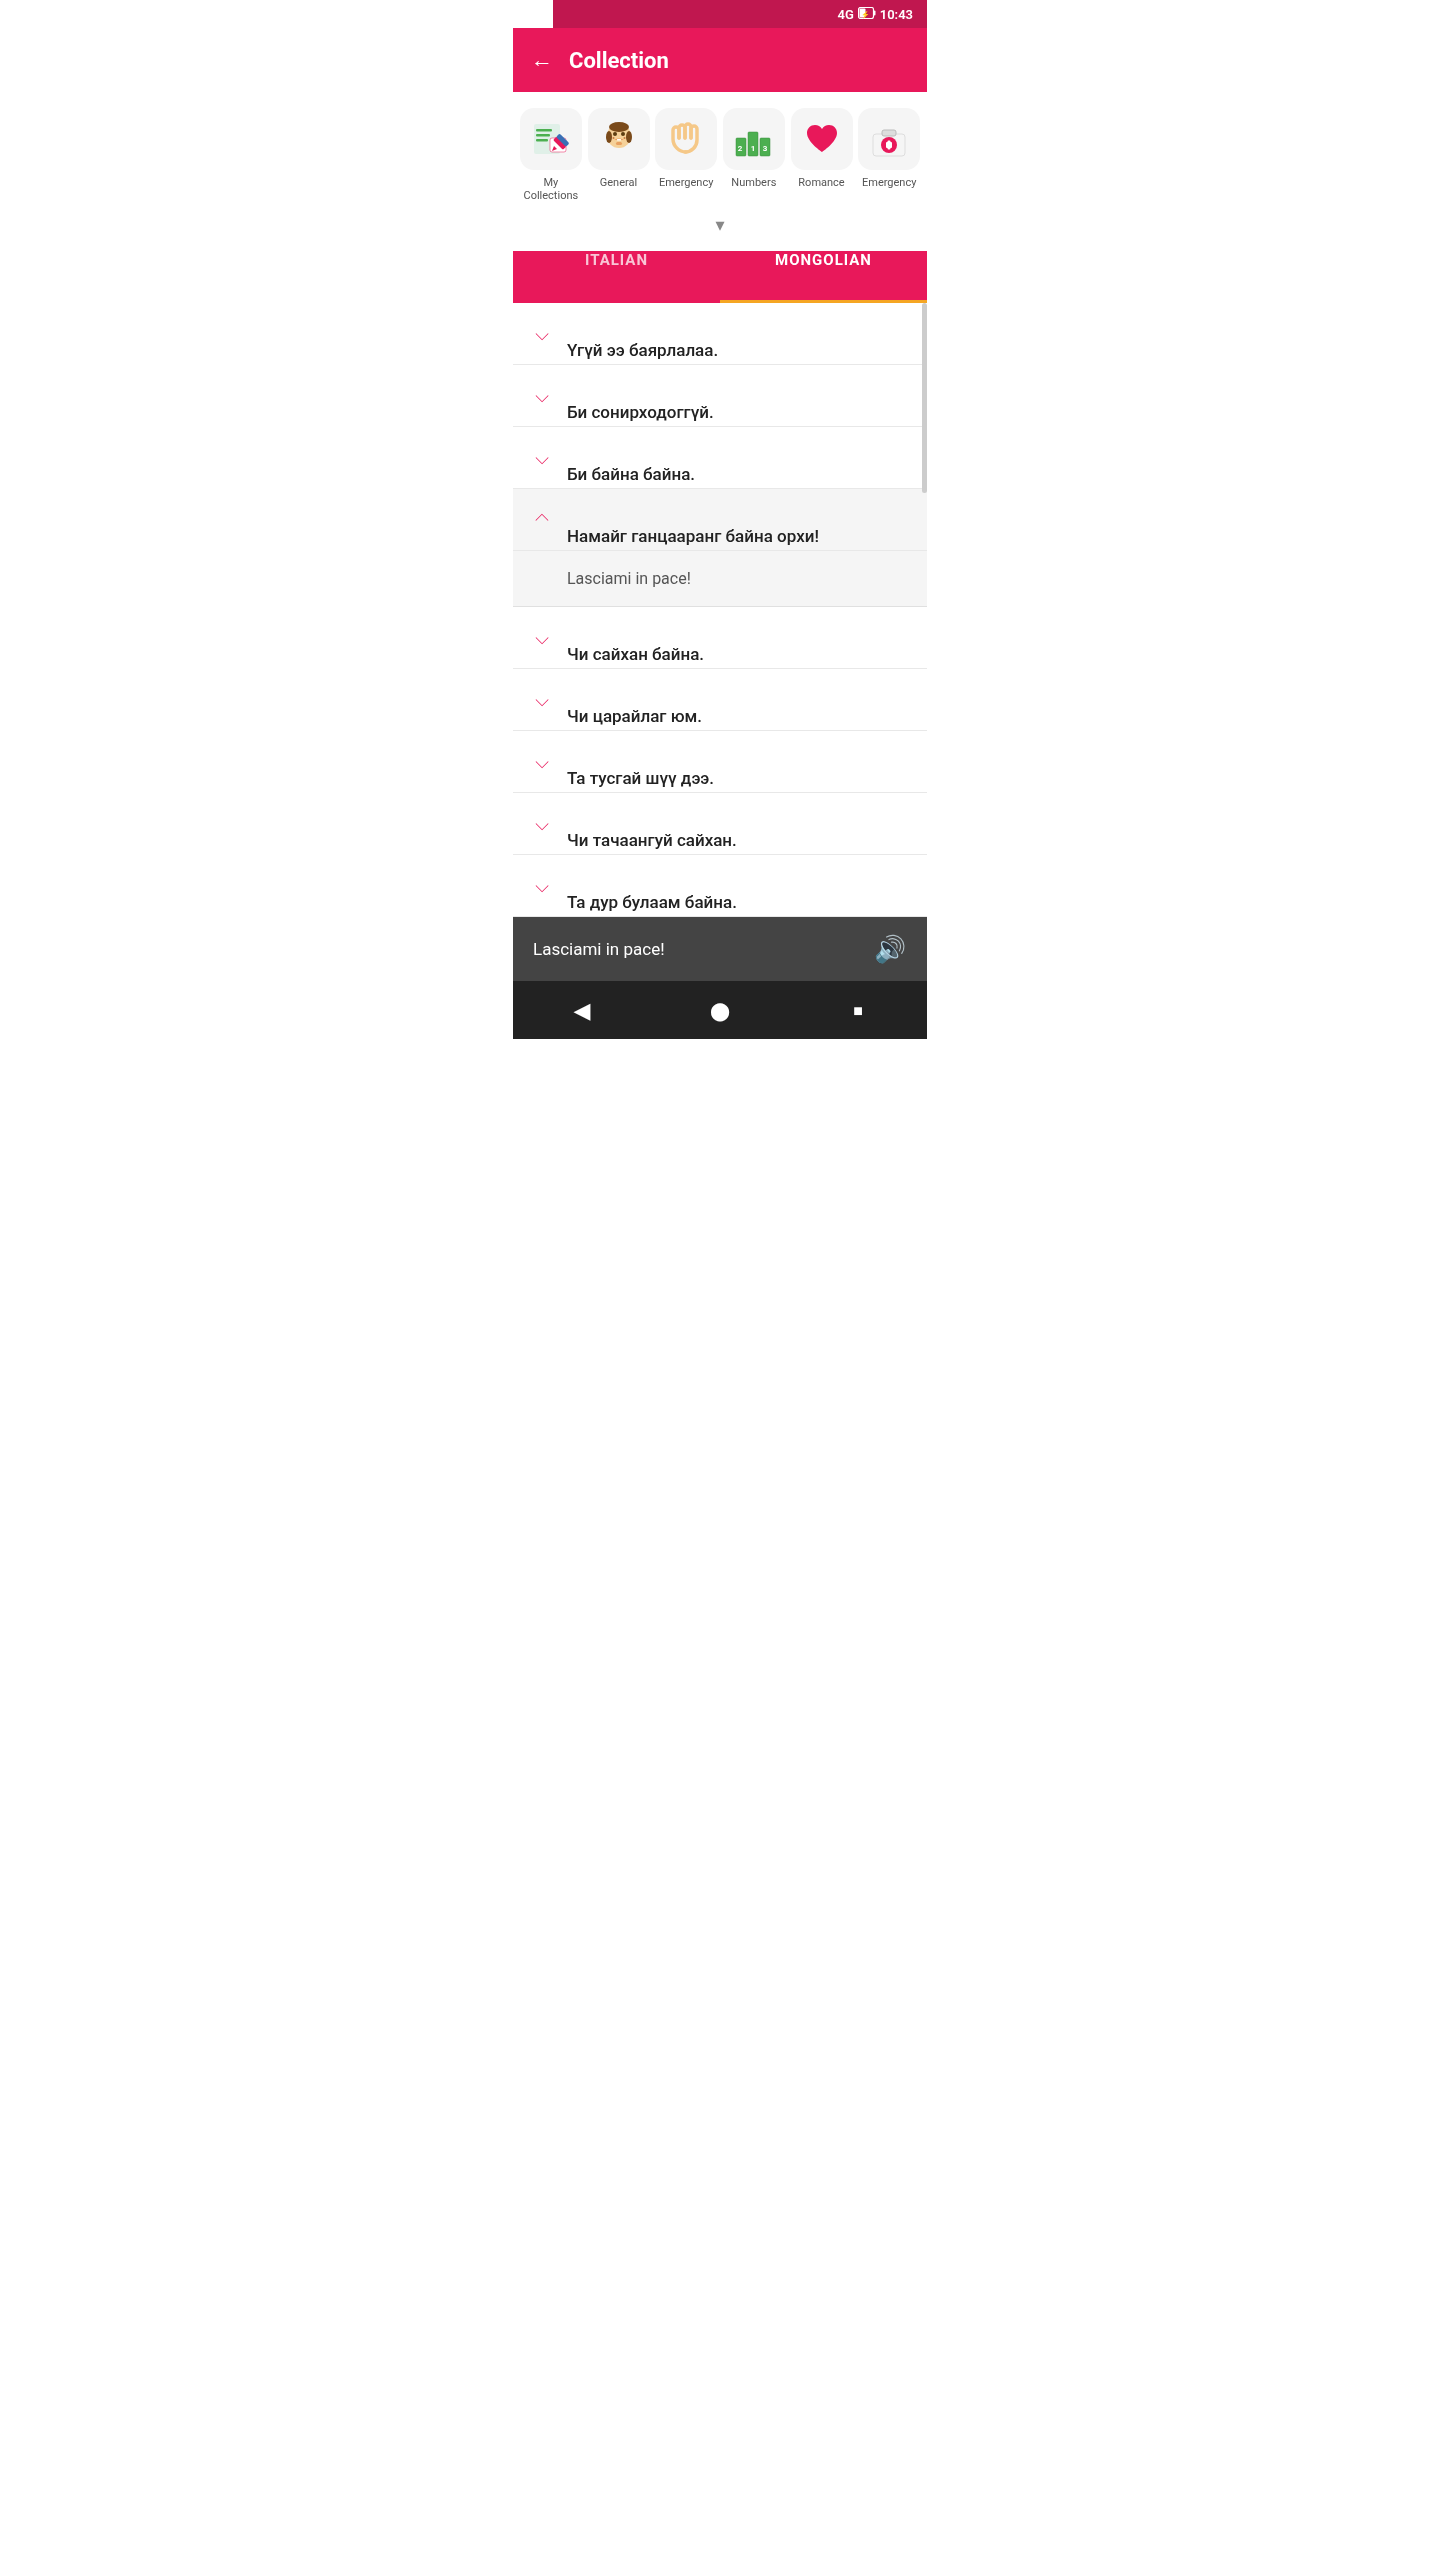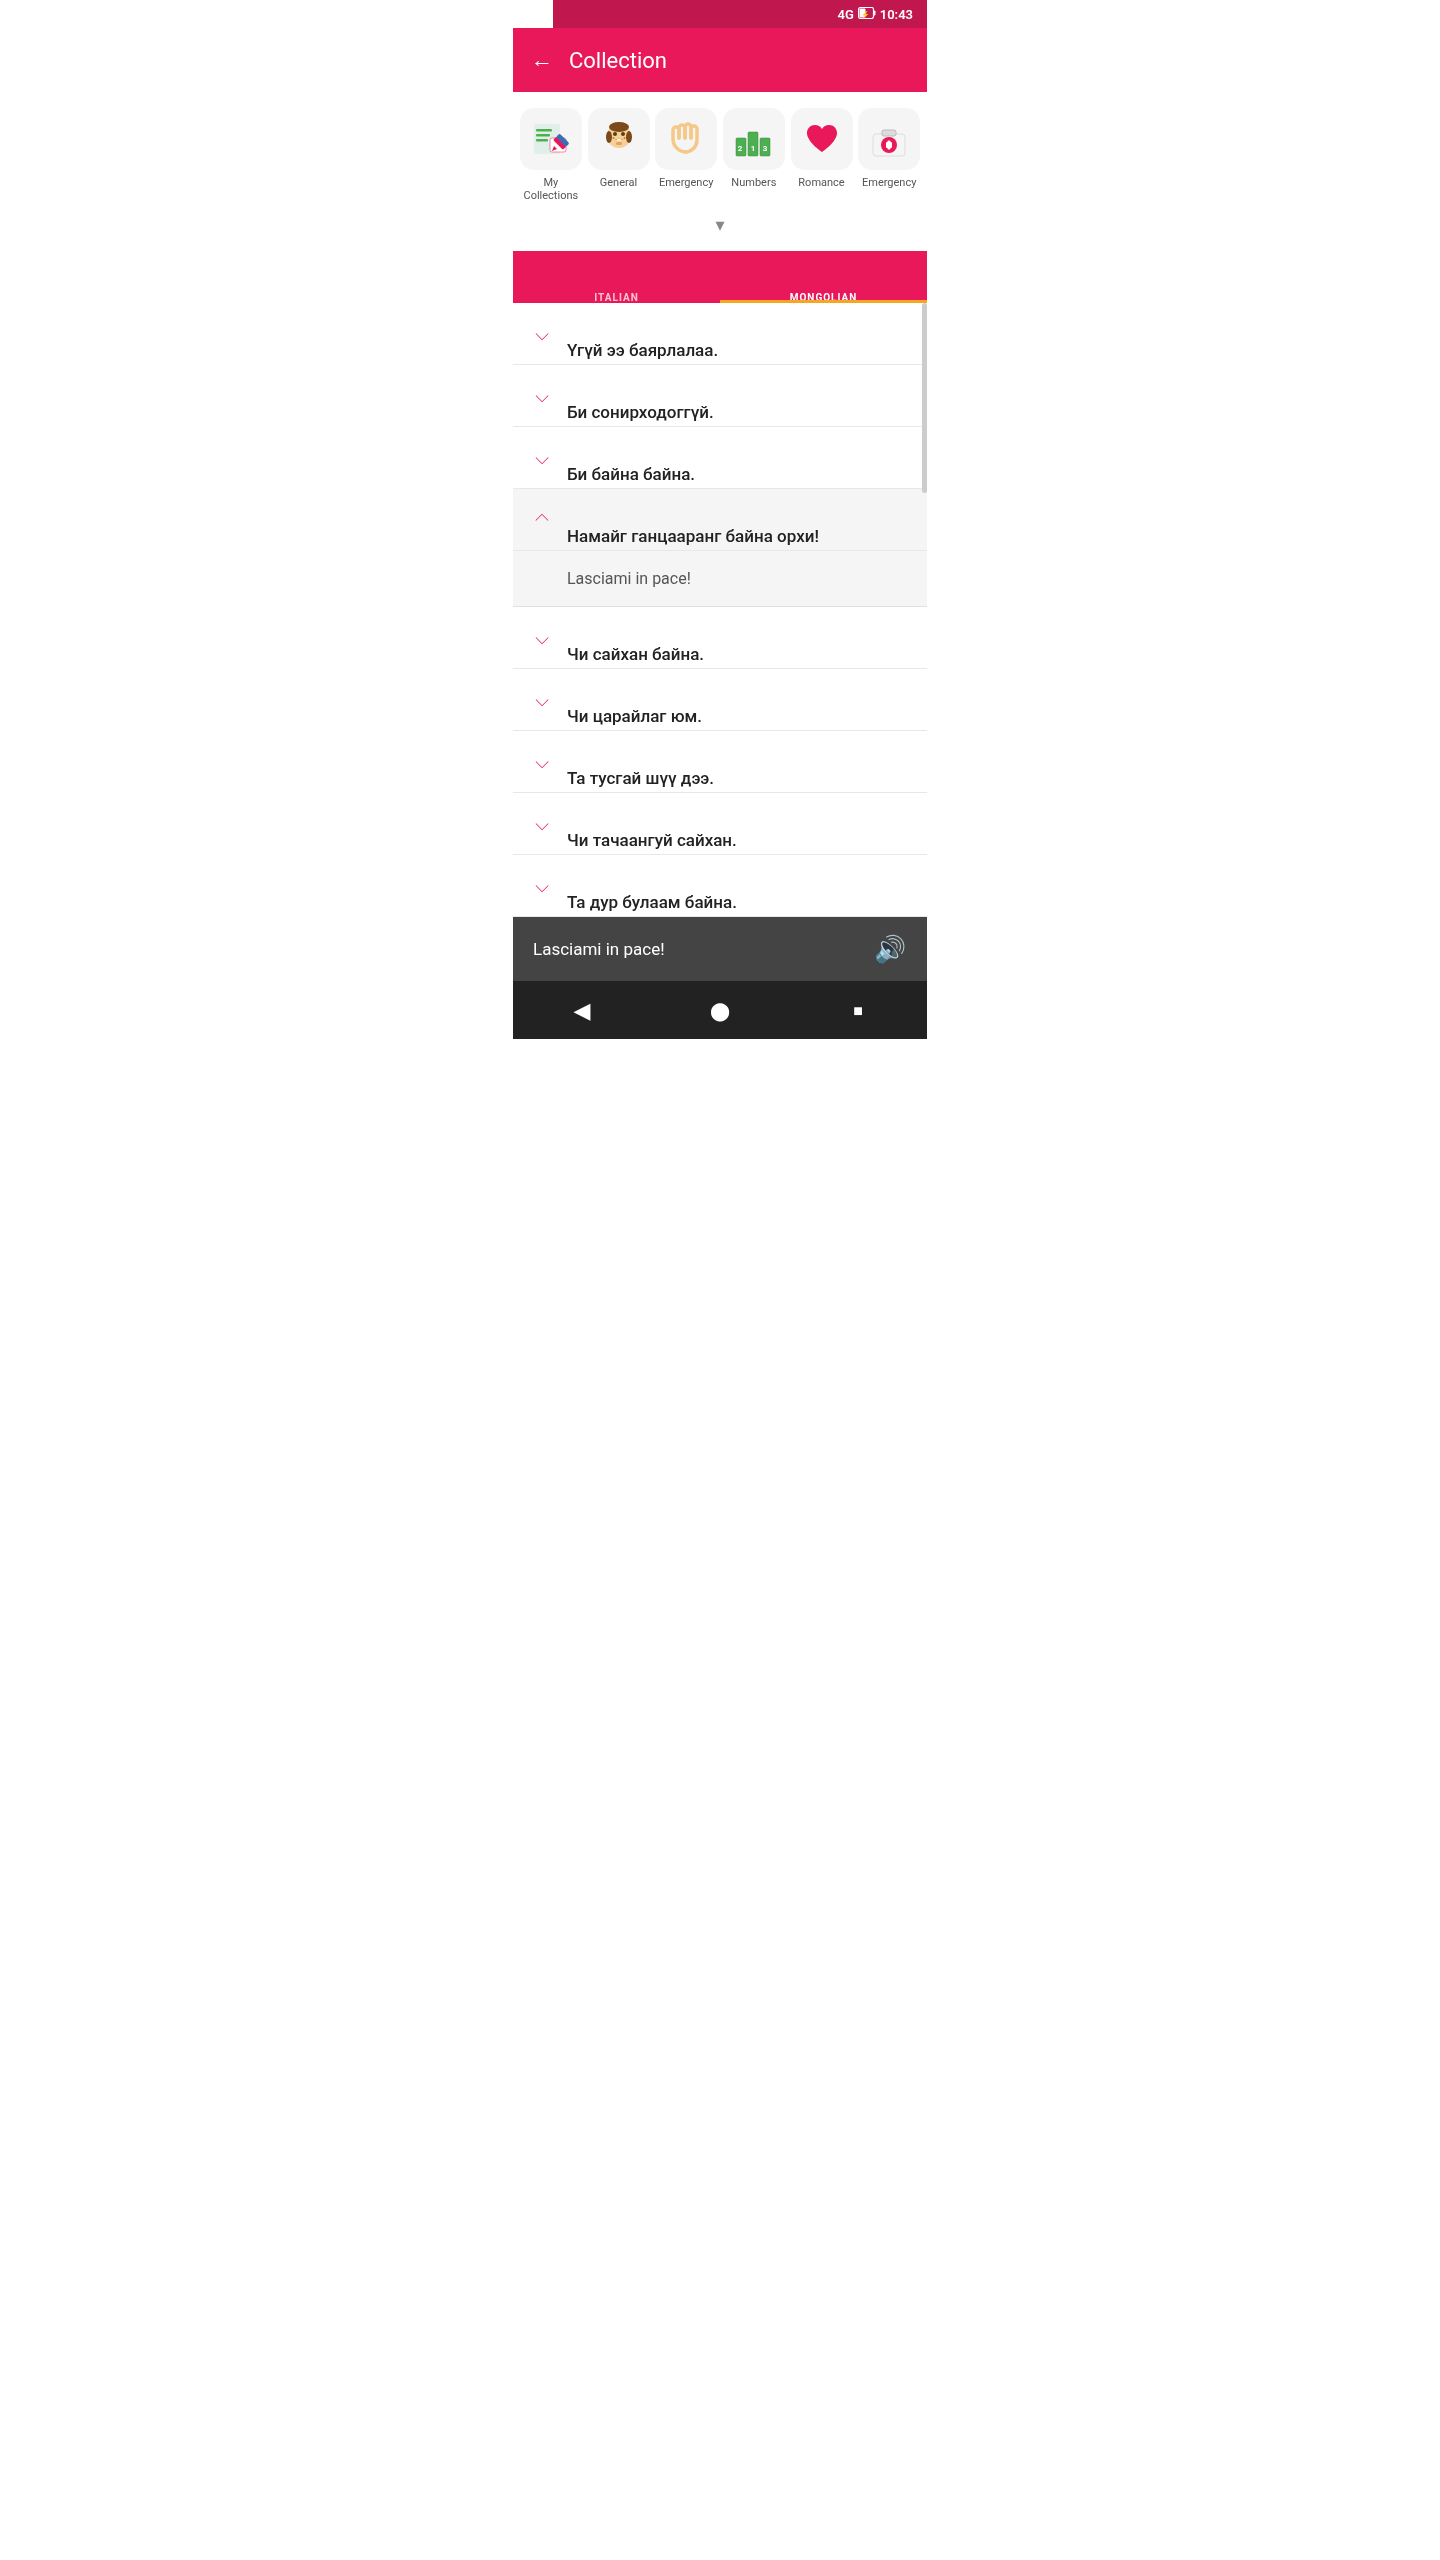--- a/index.html
+++ b/index.html
@@ -47,21 +47,21 @@
       gap: 16px;
     }
     .header-back {
       color: #fff;
       font-size: 22px;
       cursor: pointer;
     }
     .header-title {
       color: #fff;
       font-size: 22px;
-      font-weight: 400;
+      font-weight: 700;
     }
 
     
     .category-strip {
       background: #fff;
       padding: 16px 0 8px 0;
       display: flex;
       flex-direction: column;
       align-items: center;
     }
@@ -120,29 +120,28 @@
     
     .tabs {
       display: flex;
       background: #e8185a;
       height: 52px;
       position: relative;
     }
     .tab {
       flex: 1;
       display: flex;
-      align-items: flex-end;
+      align-items: flex-start;
       justify-content: center;
       color: #fff;
-      font-size: 10px;
+      font-size: 15px;
       font-weight: 700;
       letter-spacing: 1px;
       cursor: pointer;
       position: relative;
-      margin-top: 27px;
     }
     .tab.active::after {
       content: '';
       position: absolute;
       bottom: 0;
       left: 0; right: 0;
       height: 3px;
       background: #f5a623;
     }
     .tab.inactive {

